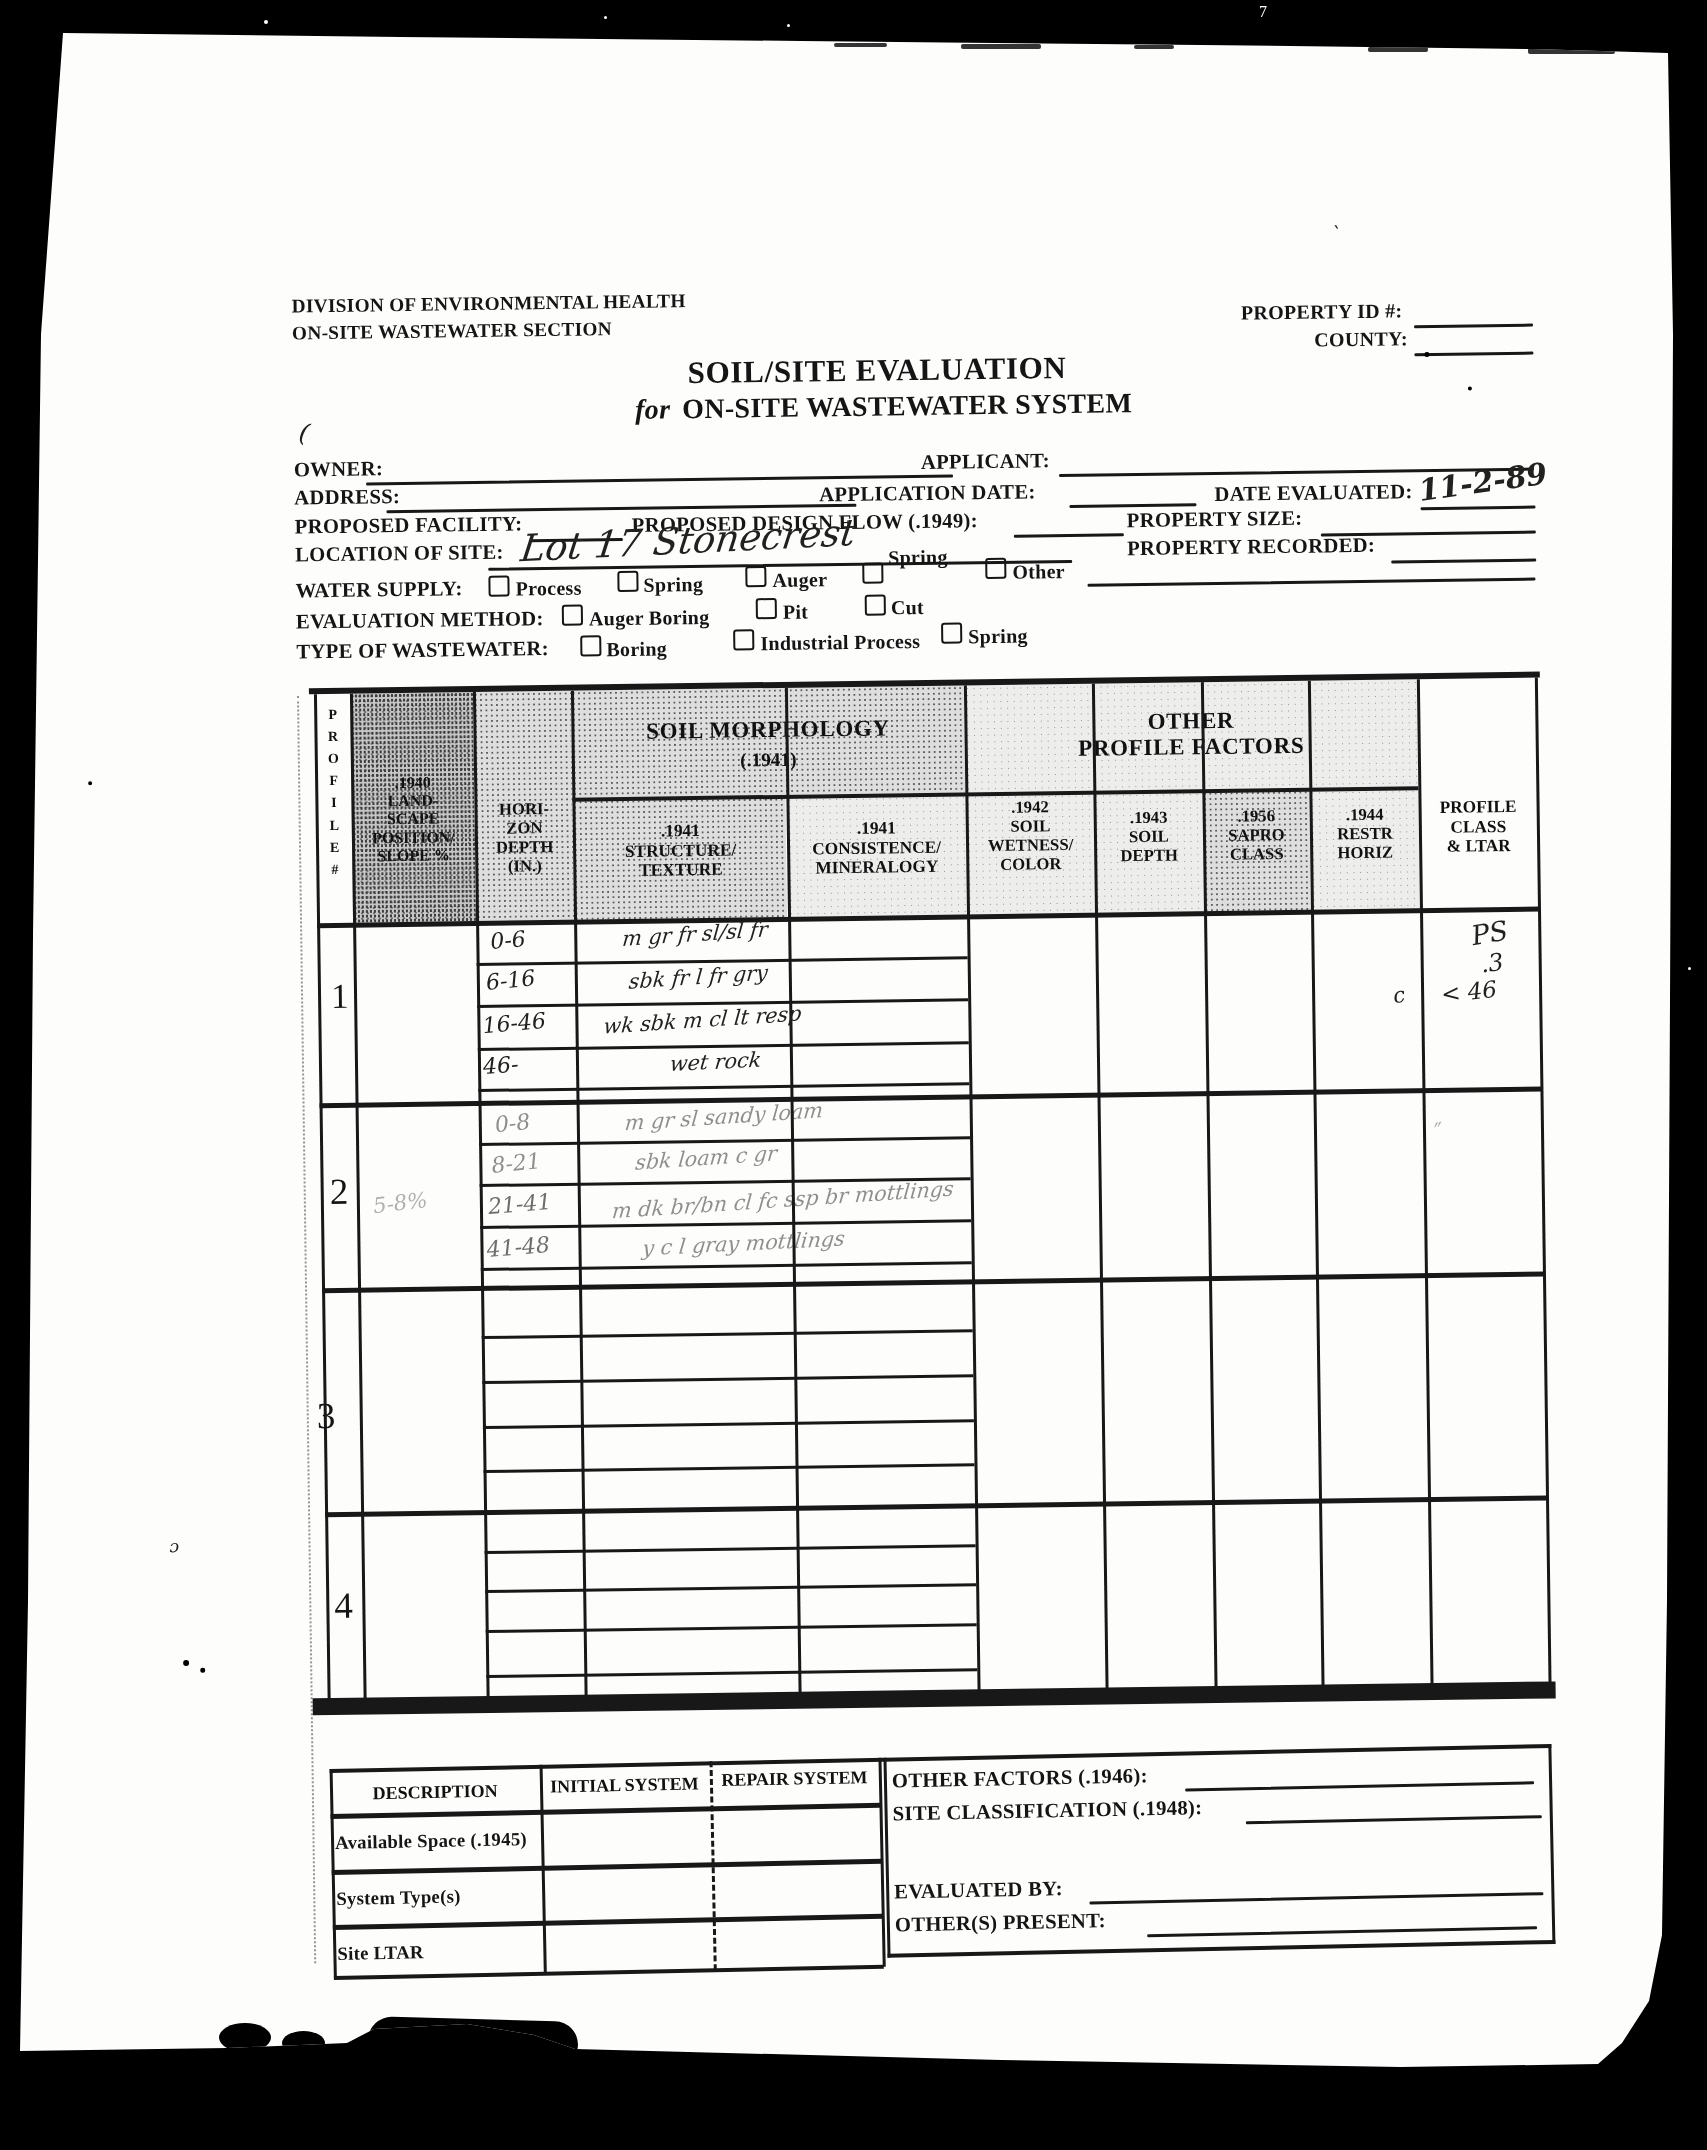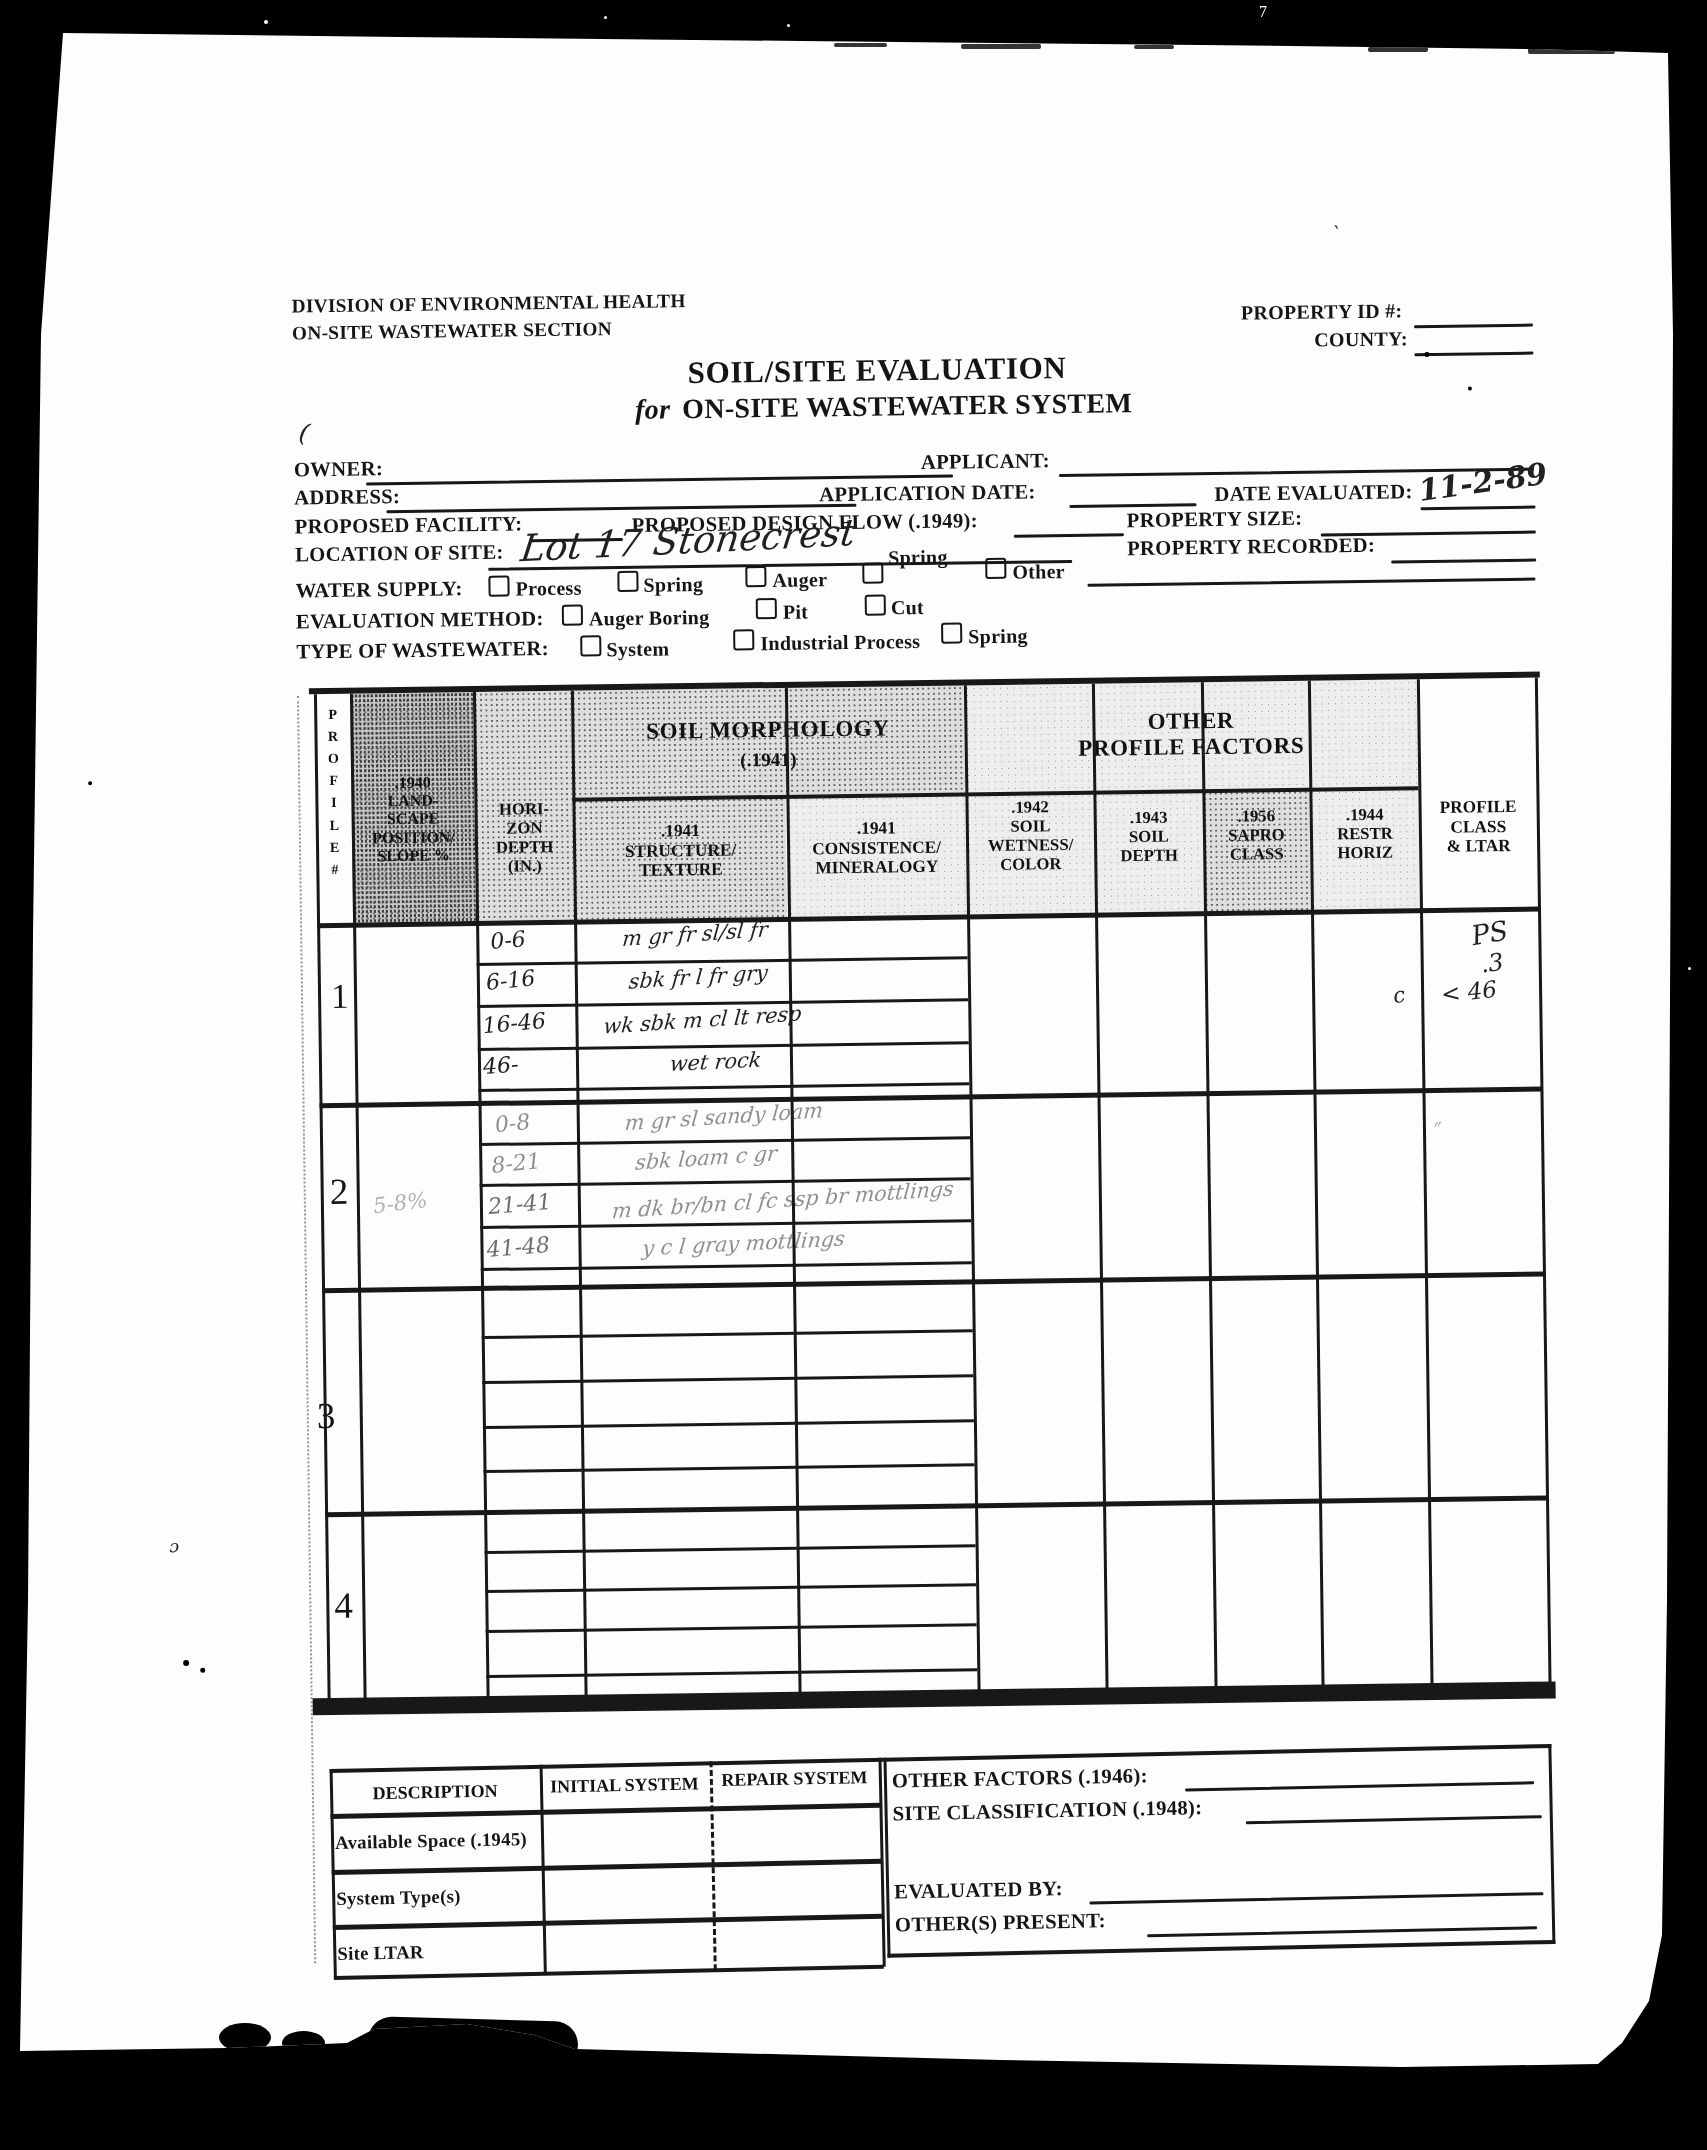--- a/index.html
+++ b/index.html
@@ -101,21 +101,21 @@
       <div class="lbl" style="left:302px;top:614px;font-size:20.7px;">EVALUATION METHOD:</div>
       <div class="cb" style="left:568px;top:612px;"></div>
       <div class="lbl" style="left:595px;top:615px;font-size:20px;">Auger Boring</div>
       <div class="cb" style="left:762px;top:608px;"></div>
       <div class="lbl" style="left:789px;top:611px;font-size:20px;">Pit</div>
       <div class="cb" style="left:871px;top:606px;"></div>
       <div class="lbl" style="left:897px;top:608px;font-size:20px;">Cut</div>
 
       <div class="lbl" style="left:302px;top:644px;font-size:20.7px;">TYPE OF WASTEWATER:</div>
       <div class="cb" style="left:586px;top:643px;"></div>
-      <div class="lbl" style="left:612px;top:646px;font-size:20px;">System</div>
+      <div class="lbl" style="left:612px;top:646px;font-size:20px;">Boring</div>
       <div class="cb" style="left:739px;top:639px;"></div>
       <div class="lbl" style="left:766px;top:642px;font-size:20px;">Industrial Process</div>
       <div class="cb" style="left:947px;top:635px;"></div>
       <div class="lbl" style="left:974px;top:638px;font-size:20px;">Spring</div>
 
       <div class="abs stip-d" style="left:355px;top:698px;width:123px;height:231px;"></div>
       <div class="abs stip-m" style="left:478px;top:698px;width:98px;height:231px;"></div>
       <div class="abs stip-m" style="left:576px;top:698px;width:393px;height:109px;"></div>
       <div class="abs stip-m" style="left:576px;top:807px;width:213px;height:121px;"></div>
       <div class="abs stip-l" style="left:790px;top:807px;width:179px;height:121px;"></div>

